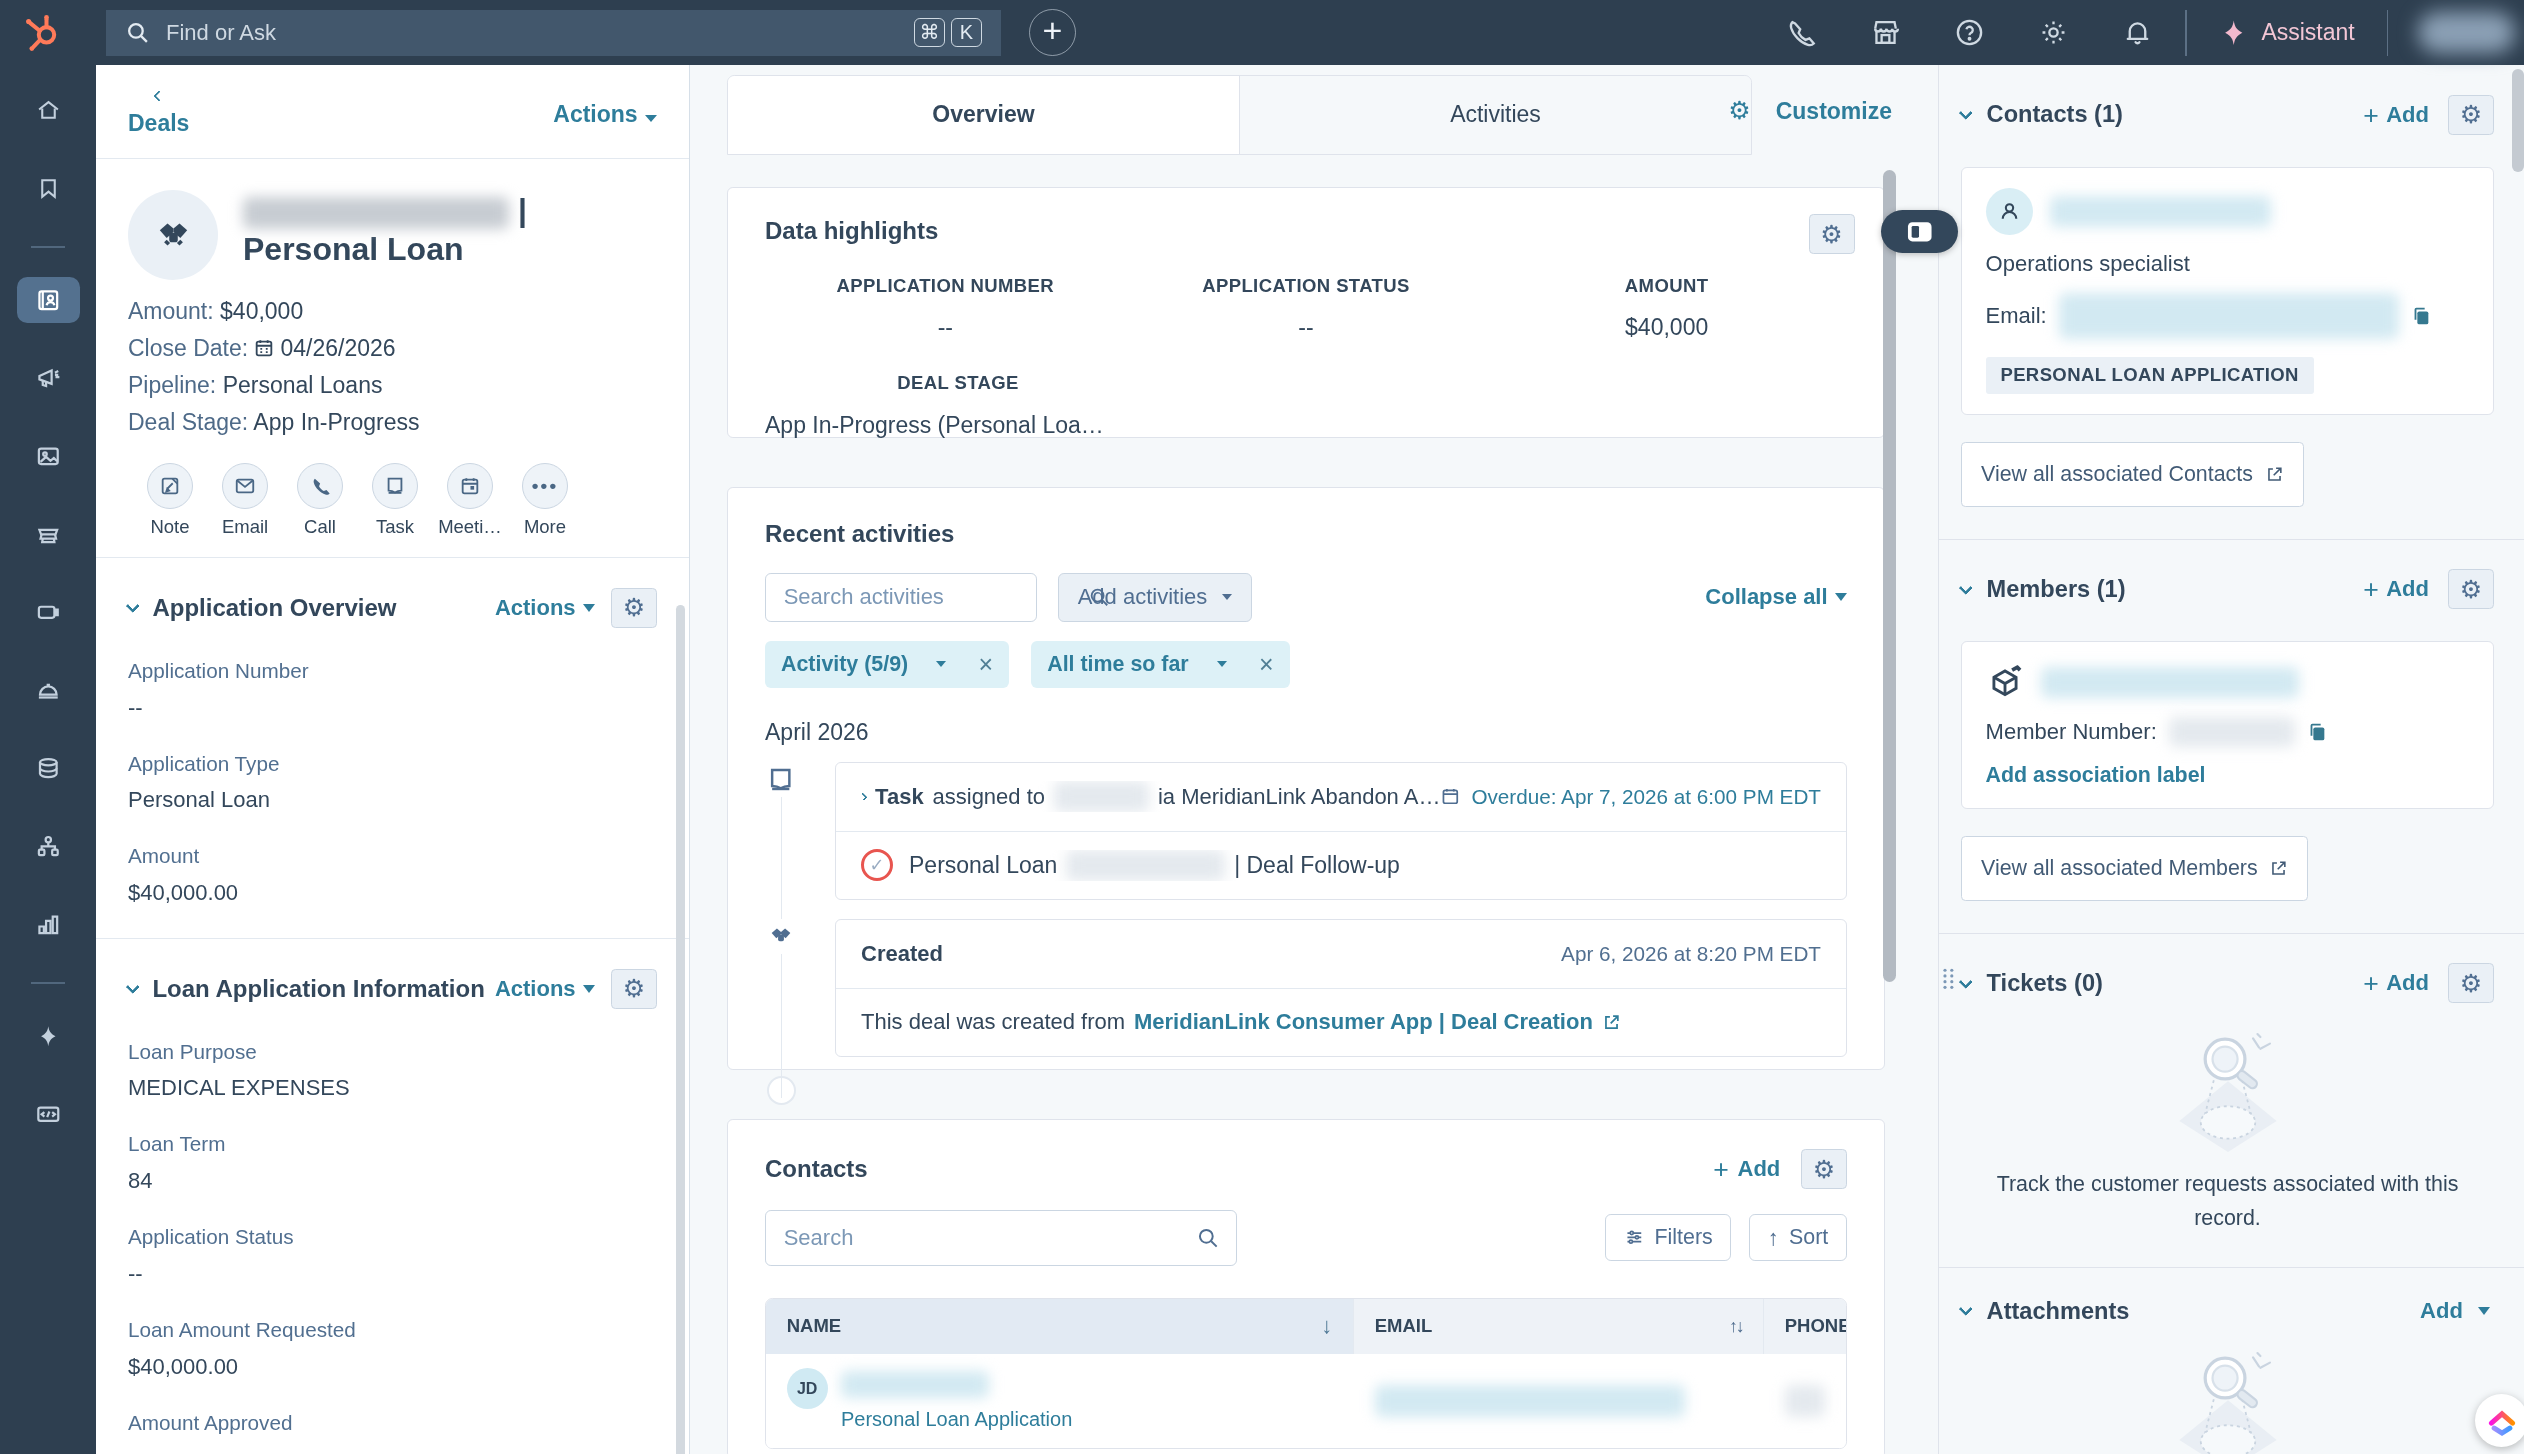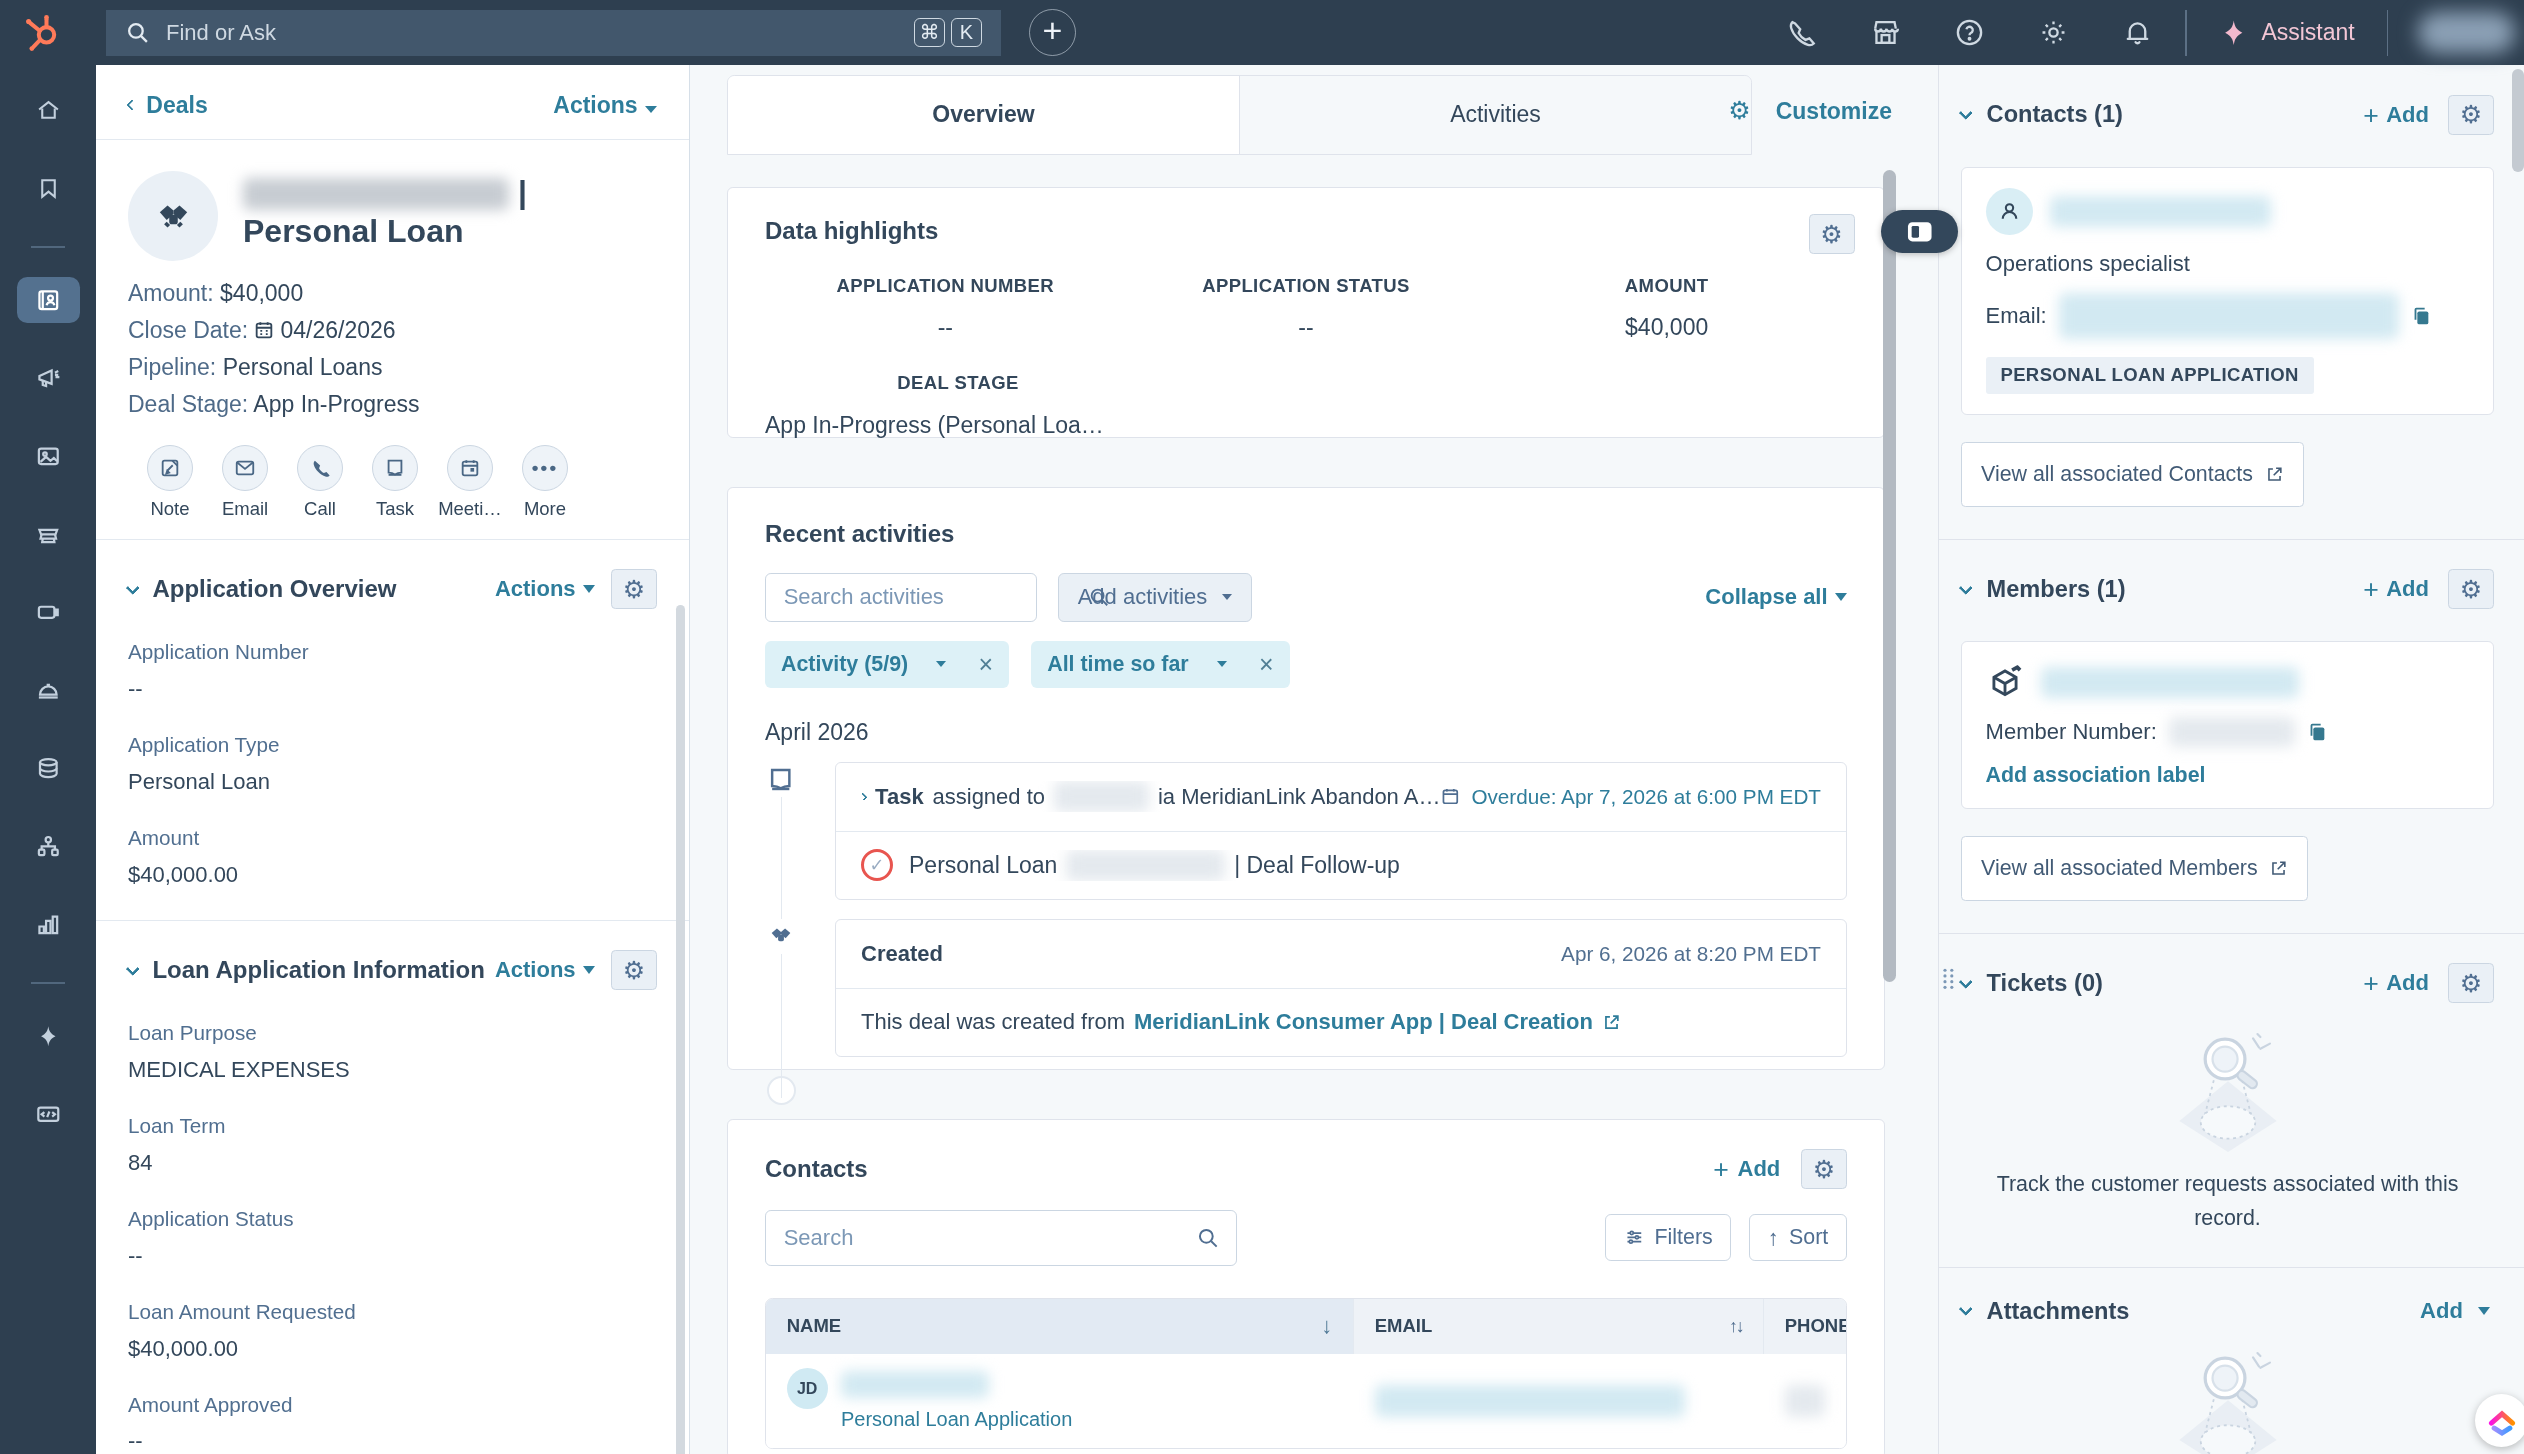--- a/index.html
+++ b/index.html
@@ -42,21 +42,21 @@
   
   #leftrail { position:absolute; left:0; top:65px; width:96px; height:1389px; background:#2e3f50; display:flex; flex-direction:column; align-items:center; padding-top:22px; z-index:40; }
   .rail-item { width:63px; height:46px; display:flex; align-items:center; justify-content:center; color:#c3d0dd; margin-bottom:32px; border-radius:10.3px; cursor:pointer; }
   .rail-item.active { background:#54718f; color:#ffffff; }
   .rail-div { width:34px; height:1.5px; background:#51677d; margin:3px 0 29.5px; }
 
   
   #leftpanel { position:absolute; left:96px; top:65px; width:594px; height:1389px; background:#fff; border-right:0.7px solid #d6dfe8; overflow:hidden; }
   .lp-inner { padding:26.6px 32px 0 32px; }
   .lp-head { display:flex; justify-content:space-between; align-items:center; font-size:23px; }
-  .lp-head .back { display:flex; align-items:center; gap:10.3px; }
+  .lp-head .back { display:flex; align-items:center; gap:10.3px;flex-direction:column; }
   .lp-divider { border-bottom:0.7px solid #e3e9f0; margin:20.7px -32px 0; }
   .profile { display:flex; gap:25px; margin-top:31px; align-items:flex-start; }
   .avatar-deal { width:90px; height:90px; border-radius:50%; background:#eaf0f6; flex:0 0 auto; display:flex; align-items:center; justify-content:center; }
   .deal-title { font-size:32px; font-weight:bold; color:#33475b; line-height:39px; margin-top:1.5px; }
   .lp-details { margin-top:13.3px; font-size:23px; line-height:37px; }
   .lp-details .lbl { color:#4e6a88; }
   .lp-details .val { color:#33475b; }
   .cal-ico { display:inline-block; vertical-align:-3px; margin:0 5.9px 0 4.4px; }
   .qa-row { display:flex; gap:29px; margin:22px 0 0 19px; }
   .qa { display:flex; flex-direction:column; align-items:center; width:46px; cursor:pointer; }

